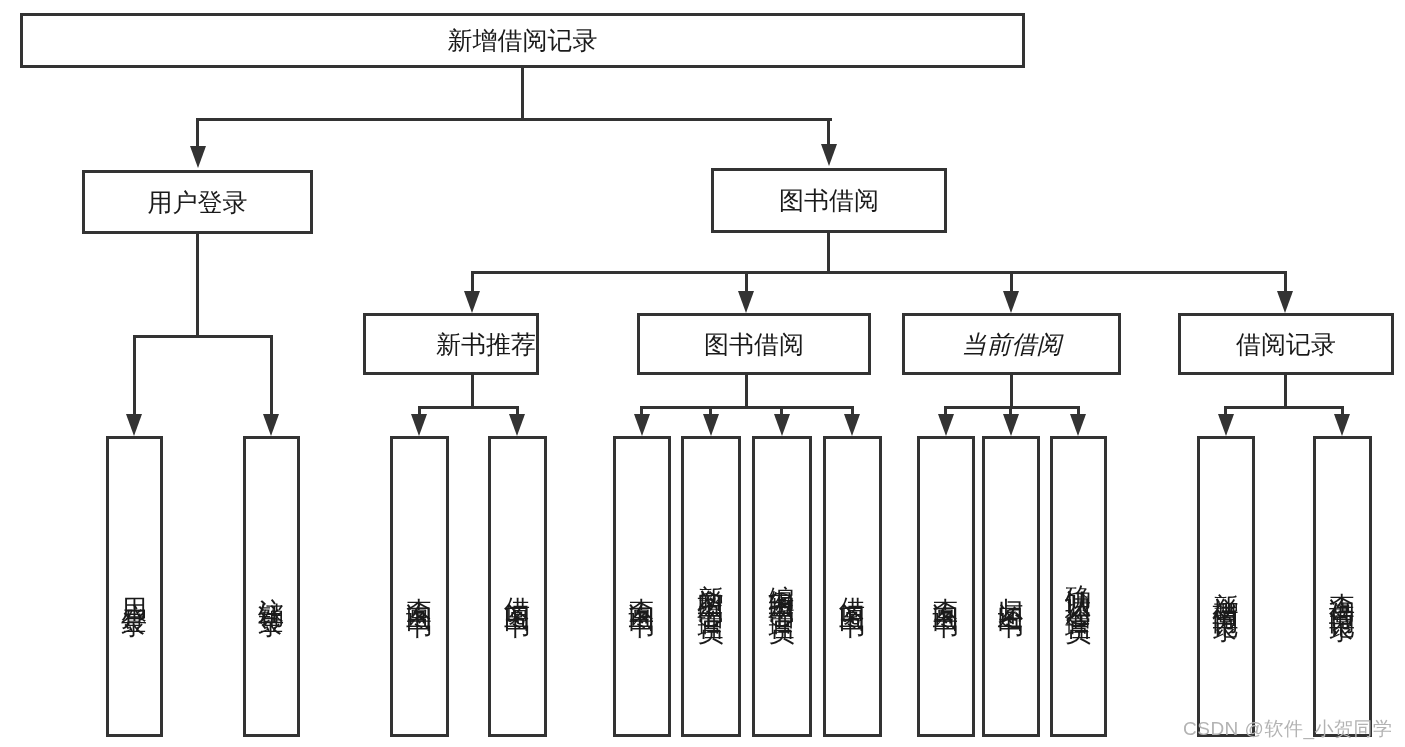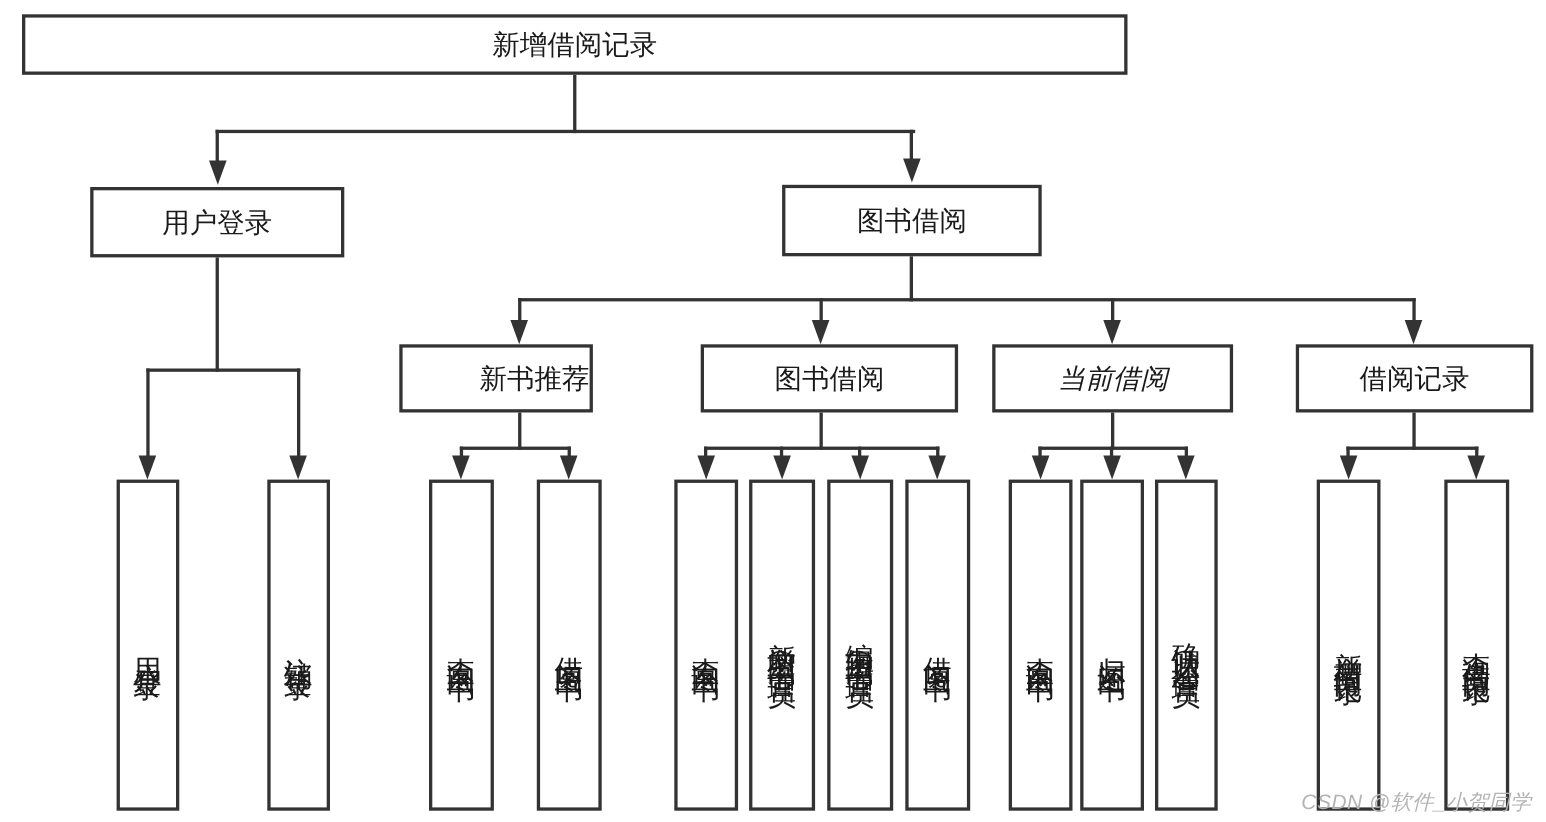--- a/index.html
+++ b/index.html
@@ -41,21 +41,20 @@
     border-right:8px solid transparent;
     border-top:22px solid var(--line);
   }
   .watermark{
     position:absolute;
     left:1183px;top:716px;
     font-size:19px;
     color:var(--watermark);
     letter-spacing:0.5px;
     white-space:nowrap;
-    font-style:italic;
   }
 </style>
 </head>
 <body>
 
 <div class="canvas">
 
   <div class="box" style="left:20px;top:13px;width:1005px;height:55px;">
     <span>新增借阅记录</span>
   </div>

